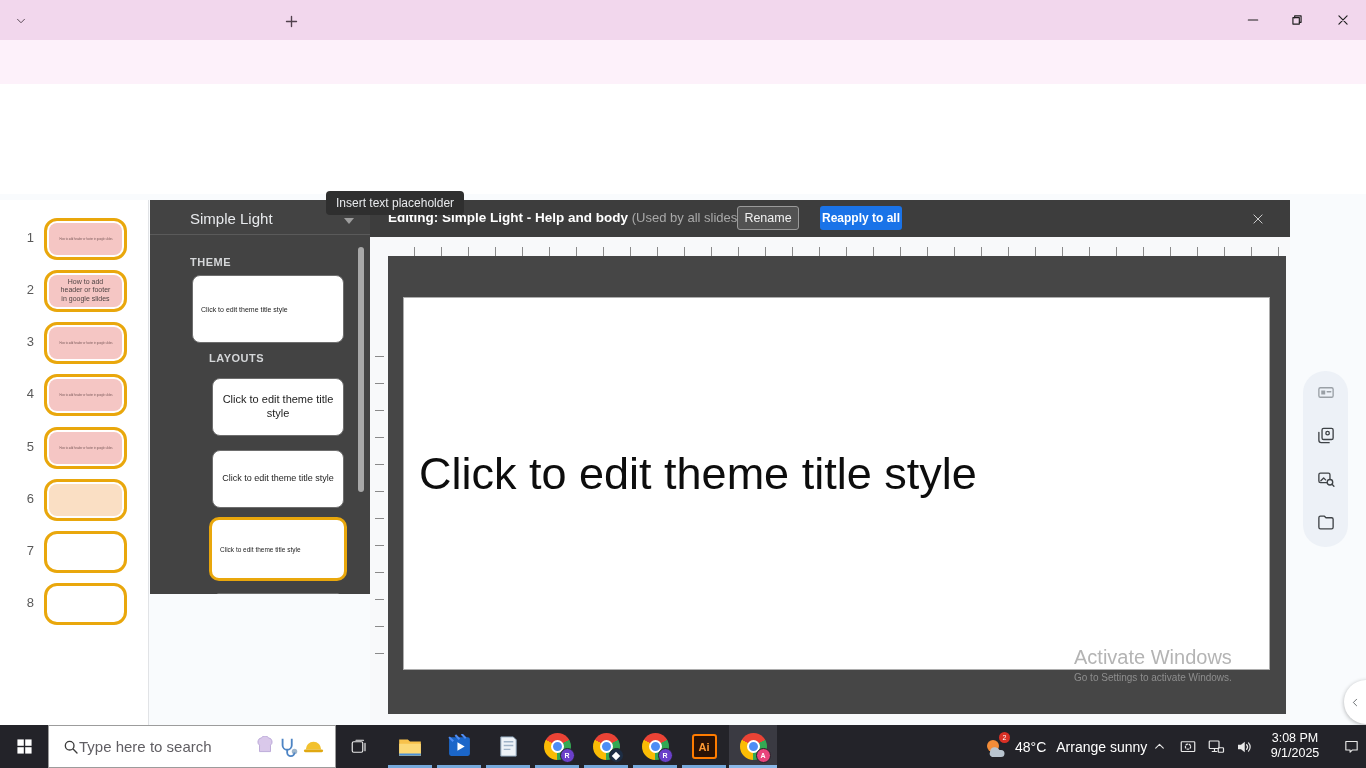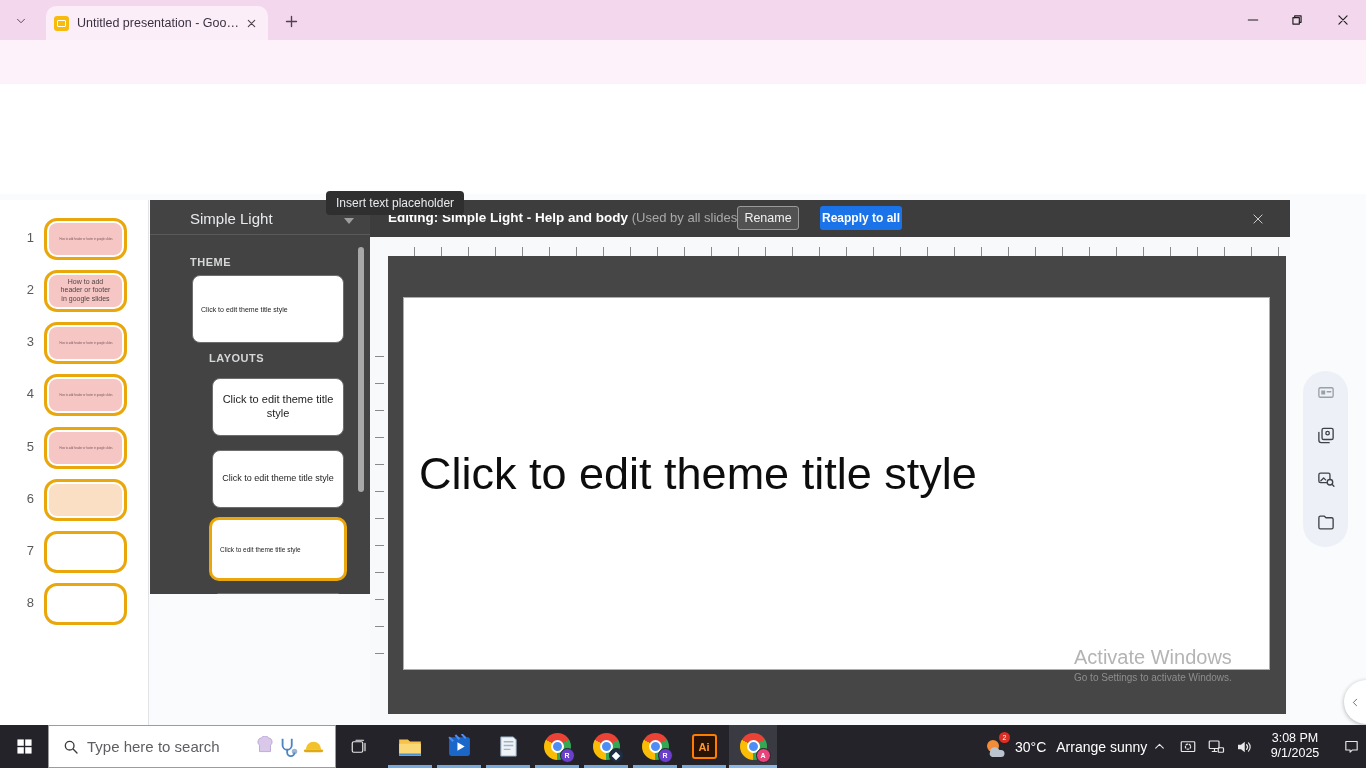--- a/index.html
+++ b/index.html
@@ -87,52 +87,41 @@
   .wm2{left:1074px;top:478px;font-size:10px;color:#8e8e8e}
 
   .sidepill{left:1303px;top:177px;width:45px;height:176px;background:#edf1f7;border-radius:22px}
   .sp-ic{position:absolute;left:50%;transform:translateX(-50%);color:#3f4347}
   .circbtn{left:1344px;top:486px;width:44px;height:44px;border-radius:50%;background:#fff;box-shadow:0 1px 4px rgba(0,0,0,.3)}
 
   
   .taskbar{left:0;top:725px;width:1366px;height:43px;background:#232329;color:#e8e8e8}
   .tb-slot{position:absolute;top:0;height:43px;display:flex;align-items:center;justify-content:center}
   .searchbox{position:absolute;left:48px;top:0;width:288px;height:43px;background:#fff;border:1px solid #9c9c9c;box-sizing:border-box;display:flex;align-items:center}
-  .searchtxt{font-size:15px;color:#605e63;margin-left:8px;flex:1}
+  .searchtxt{font-size:15px;color:#605e63;flex:1}
   .chrome{width:27px;height:27px;border-radius:50%;background:conic-gradient(from 60deg,#34a853 0 120deg,#fbbc05 0 240deg,#ea4335 0 360deg);position:relative}
   .chrome .cc{position:absolute;inset:7px;border-radius:50%;background:#4e8df5;border:2.5px solid #fff}
   .badge{position:absolute;right:-4px;bottom:-3px;width:13px;height:13px;border-radius:50%;color:#fff;font-size:7px;font-weight:bold;display:flex;align-items:center;justify-content:center;border:1px solid #232329}
   .badge.b-diamond::after{content:"";width:6px;height:6px;background:#fff;transform:rotate(45deg)}
   .underline{position:absolute;top:40px;height:3px;background:#76a9dc}
   .aiicon{width:25px;height:25px;background:#2a1205;border:2px solid #ff7c00;border-radius:3px;color:#ff9a33;font-size:11px;font-weight:bold;display:flex;align-items:center;justify-content:center;box-sizing:border-box}
   .traytxt{font-size:14px;color:#fff;white-space:nowrap}
   .clock{position:absolute;text-align:center;font-size:12.5px;line-height:15px;color:#fff}
 </style>
 </head>
 <body>
 
 <div class="screen">
 
   <div class="s tabstrip">
     <div class="s fc" style="left:8px;top:8px;width:26px;height:26px">
       <svg class="ic" width="14" height="14" viewBox="0 0 24 24" style="color:#5b4a57">
           <path d="M6 9l6 6 6-6"></path>
         </svg>
     </div>
-    <div class="s tab">
-      <span class="tabfav">
-          <i></i>
-        </span>
-      <span class="tabtitle">Untitled presentation - Google</span>
-      <span class="fc" style="width:18px;height:18px">
-        <svg class="ic" width="11" height="11" viewBox="0 0 24 24" style="color:#51414d;stroke-width:2.4">
-            <path d="M5 5l14 14M19 5L5 19"></path>
-          </svg>
-      </span>
-    </div>
     <div class="s fc" style="left:278px;top:8px;width:26px;height:26px">
       <svg class="ic" width="15" height="15" viewBox="0 0 24 24" style="color:#51414d;stroke-width:2.2">
           <path d="M12 4v16M4 12h16"></path>
         </svg>
     </div>
     <div class="s fc wctl" style="left:1238px;top:6px;width:30px;height:28px">
       <svg class="ic" width="14" height="14" viewBox="0 0 24 24" style="stroke-width:2">
           <path d="M4 12h16"></path>
         </svg>
     </div>
@@ -645,21 +634,21 @@
     <span class="underline" style="left:729px;width:48px;background:#8ab8e8"></span>
 
     <div class="tb-slot" style="left:975px;width:170px;justify-content:flex-start">
       <span style="position:relative;margin-left:8px">
         <svg width="24" height="24" viewBox="0 0 24 24">
             <circle cx="10" cy="11" r="6" fill="#f28c38"></circle>
             <path d="M7 17a5 5 0 0 1 9.5-2H18a3.5 3.5 0 0 1 0 7H9a4 4 0 0 1-2-5z" fill="#b9c4cf"></path>
           </svg>
         <span style="position:absolute;right:-3px;top:-3px;width:11px;height:11px;border-radius:50%;background:#d93025;color:#fff;font-size:7px;display:flex;align-items:center;justify-content:center">2</span>
       </span>
-      <span class="traytxt" style="margin-left:8px">30°C</span>
+      <span class="traytxt" style="margin-left:8px">48°C</span>
       <span class="traytxt" style="margin-left:10px">Arrange sunny</span>
     </div>
     <div class="tb-slot" style="left:1146px;width:26px">
       <svg class="ic" width="13" height="13" viewBox="0 0 24 24" style="color:#e8e8e8;stroke-width:2">
           <path d="M5 15l7-7 7 7"></path>
         </svg>
     </div>
     <div class="tb-slot" style="left:1174px;width:28px">
       <svg class="ic" width="18" height="18" viewBox="0 0 24 24" style="color:#e8e8e8;stroke-width:1.6">
           <rect x="3" y="5" width="18" height="13" rx="1"></rect>

